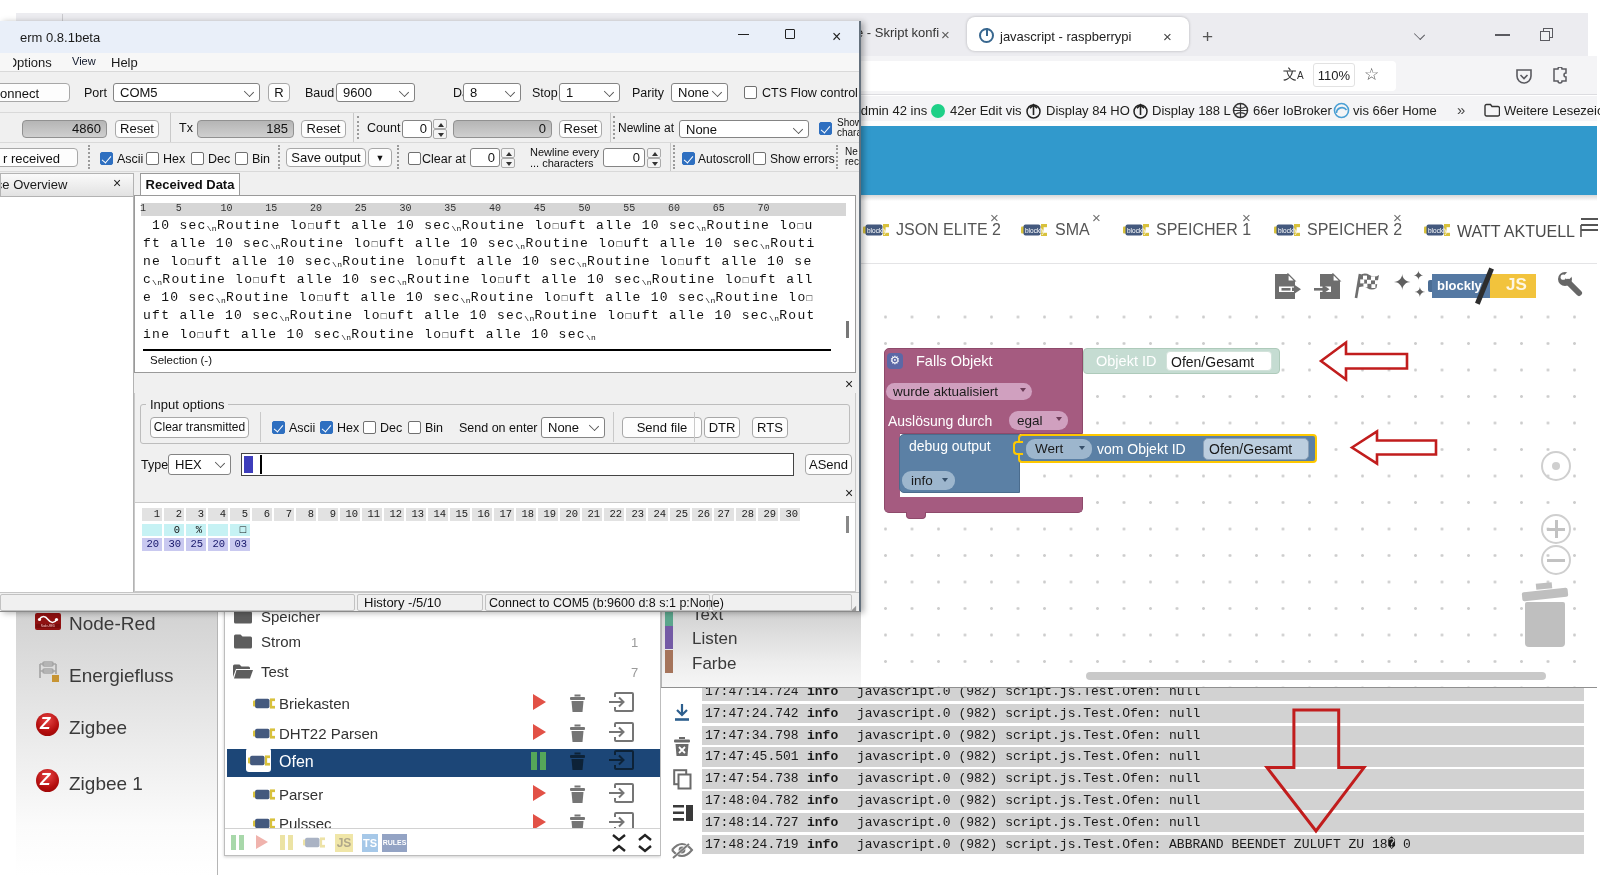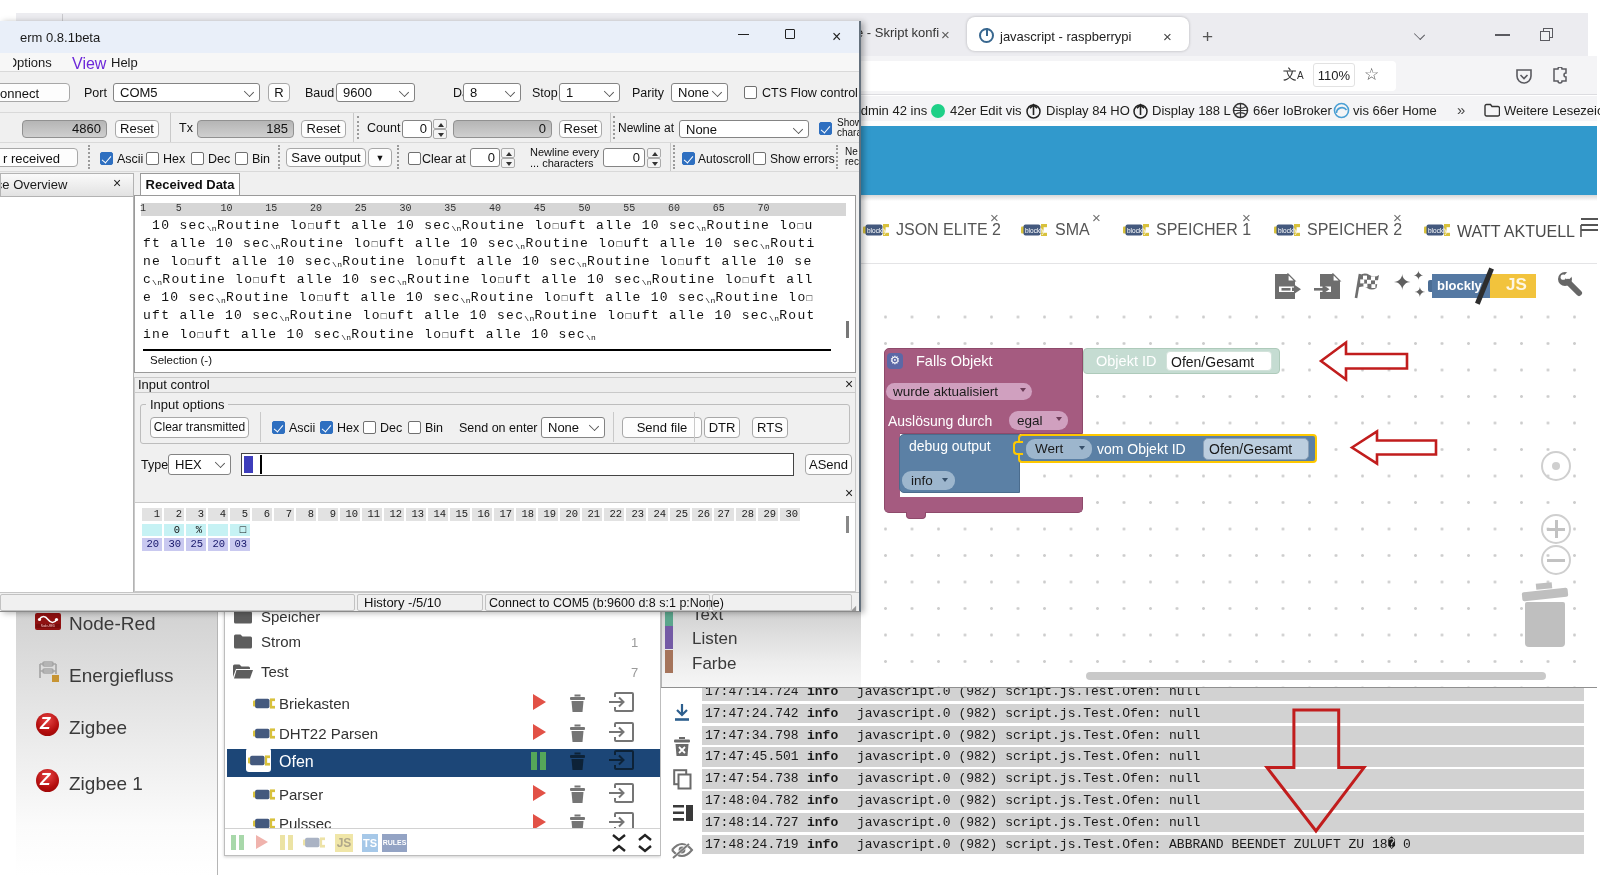--- a/index.html
+++ b/index.html
@@ -506,21 +506,21 @@
 
     <div class="abs" style="left:0;top:0;width:861px;height:32px;background:#e9eff9;"></div>
     <div class="abs" style="left:20px;top:9px;font-size:13px;color:#1a1a1a;">erm 0.8.1beta</div>
     <div class="abs" style="left:738px;top:13px;width:11px;height:1.4px;background:#222;"></div>
     <div class="abs" style="left:785px;top:8px;width:10px;height:10px;border:1.4px solid #222;border-radius:1px;"></div>
     <div class="abs" style="left:832px;top:7px;font-size:16px;color:#222;font-weight:300;">×</div>
 
     <div class="abs" style="left:0;top:32px;width:861px;height:18px;background:#f7f7f7;"></div>
     <div class="abs" style="left:7px;top:34px;font-size:13px;color:#1a1a1a;">Options</div>
       <div class="abs" style="left:0;top:32px;width:13px;height:17px;background:#f7f7f7;"></div>
-      <div class="abs" style="left:72px;top:34px;font-size:16px;color:#6d28d9;">View</div>
+      <div class="abs" style="left:72px;top:34px;font-size:11px;color:#0f172a;">View</div>
       <div class="abs" style="left:111px;top:34px;font-size:13px;color:#1a1a1a;">Help</div>
     <div class="hline" style="top:50px;"></div>
 
     <div class="btn" style="left:-38px;top:62px;width:108px;height:19px;">
         <span class="abs" style="left:24px;top:1px;">sconnect</span>
       </div>
     <div class="lbl" style="left:84px;top:65px;">Port</div>
     <div class="combo" style="left:113px;top:62px;width:147px;height:19px;">COM5</div>
     <div class="btn" style="left:268px;top:62px;width:22px;height:19px;">R</div>
     <div class="lbl" style="left:305px;top:65px;">Baud</div>
@@ -624,21 +624,20 @@
         <span class="abs mono" style="left:482.3px;top:0px;font-size:10px;color:#333;">55</span>
         <span class="abs mono" style="left:527.0px;top:0px;font-size:10px;color:#333;">60</span>
         <span class="abs mono" style="left:571.8px;top:0px;font-size:10px;color:#333;">65</span>
         <span class="abs mono" style="left:616.5px;top:0px;font-size:10px;color:#333;">70</span>
       </div>
     <div id="rxdata" class="abs mono" style="left:143px;top:197px;width:706px;font-size:13px;letter-spacing:1.3px;line-height:15.1px;color:#111;white-space:pre;"> 10 sec<span class="lf">\n</span>Routine lo<span class="bx">□</span>uft alle 10 sec<span class="lf">\n</span>Routine lo<span class="bx">□</span>uft alle 10 sec<span class="lf">\n</span>Routine lo<span class="bx">□</span>u<br>ft alle 10 sec<span class="lf">\n</span>Routine lo<span class="bx">□</span>uft alle 10 sec<span class="lf">\n</span>Routine lo<span class="bx">□</span>uft alle 10 sec<span class="lf">\n</span>Routi<br>ne lo<span class="bx">□</span>uft alle 10 sec<span class="lf">\n</span>Routine lo<span class="bx">□</span>uft alle 10 sec<span class="lf">\n</span>Routine lo<span class="bx">□</span>uft alle 10 se<br>c<span class="lf">\n</span>Routine lo<span class="bx">□</span>uft alle 10 sec<span class="lf">\n</span>Routine lo<span class="bx">□</span>uft alle 10 sec<span class="lf">\n</span>Routine lo<span class="bx">□</span>uft all<br>e 10 sec<span class="lf">\n</span>Routine lo<span class="bx">□</span>uft alle 10 sec<span class="lf">\n</span>Routine lo<span class="bx">□</span>uft alle 10 sec<span class="lf">\n</span>Routine lo<span class="bx">□</span><br>uft alle 10 sec<span class="lf">\n</span>Routine lo<span class="bx">□</span>uft alle 10 sec<span class="lf">\n</span>Routine lo<span class="bx">□</span>uft alle 10 sec<span class="lf">\n</span>Rout<br>ine lo<span class="bx">□</span>uft alle 10 sec<span class="lf">\n</span>Routine lo<span class="bx">□</span>uft alle 10 sec<span class="lf">\n</span></div>
     <div class="abs" style="left:143px;top:328px;width:688px;height:2.4px;background:#000;"></div>
     <div class="abs" style="left:150px;top:333px;font-size:11.5px;color:#111;">Selection (-)</div>
     <div class="abs" style="left:846px;top:300px;width:2.5px;height:17px;background:#777;"></div>
 
-    <div class="abs" style="left:134px;top:356px;width:722px;height:16px;background:#eeeeee;border:1px solid #c9c9c9;font-size:13px;color:#111;padding-left:3px;line-height:14px;">Input control</div>
     <div class="abs" style="left:845px;top:356px;font-size:14px;color:#222;line-height:15px;">×</div>
     <div class="abs" style="left:134px;top:372px;width:722px;height:213px;background:#f0f0f0;border:1px solid #c9c9c9;border-top:none;"></div>
     <div class="abs" style="left:140px;top:383px;width:710px;height:40px;border:1px solid #bdbdbd;border-radius:3px;"></div>
     <div class="abs" style="left:146px;top:376px;font-size:13px;color:#111;background:#f0f0f0;padding:0 4px;">Input options</div>
     <div class="btn" style="left:150px;top:396px;width:99px;height:21px;line-height:19px;font-size:12px;">Clear transmitted</div>
     <div class="vsep" style="left:260px;top:391px;height:30px;"></div>
     <div class="cb on" style="left:272px;top:400px;"></div>
     <div class="lbl" style="left:289px;top:400px;">Ascii</div>
     <div class="cb on" style="left:320px;top:400px;"></div>
     <div class="lbl" style="left:337px;top:400px;">Hex</div>

